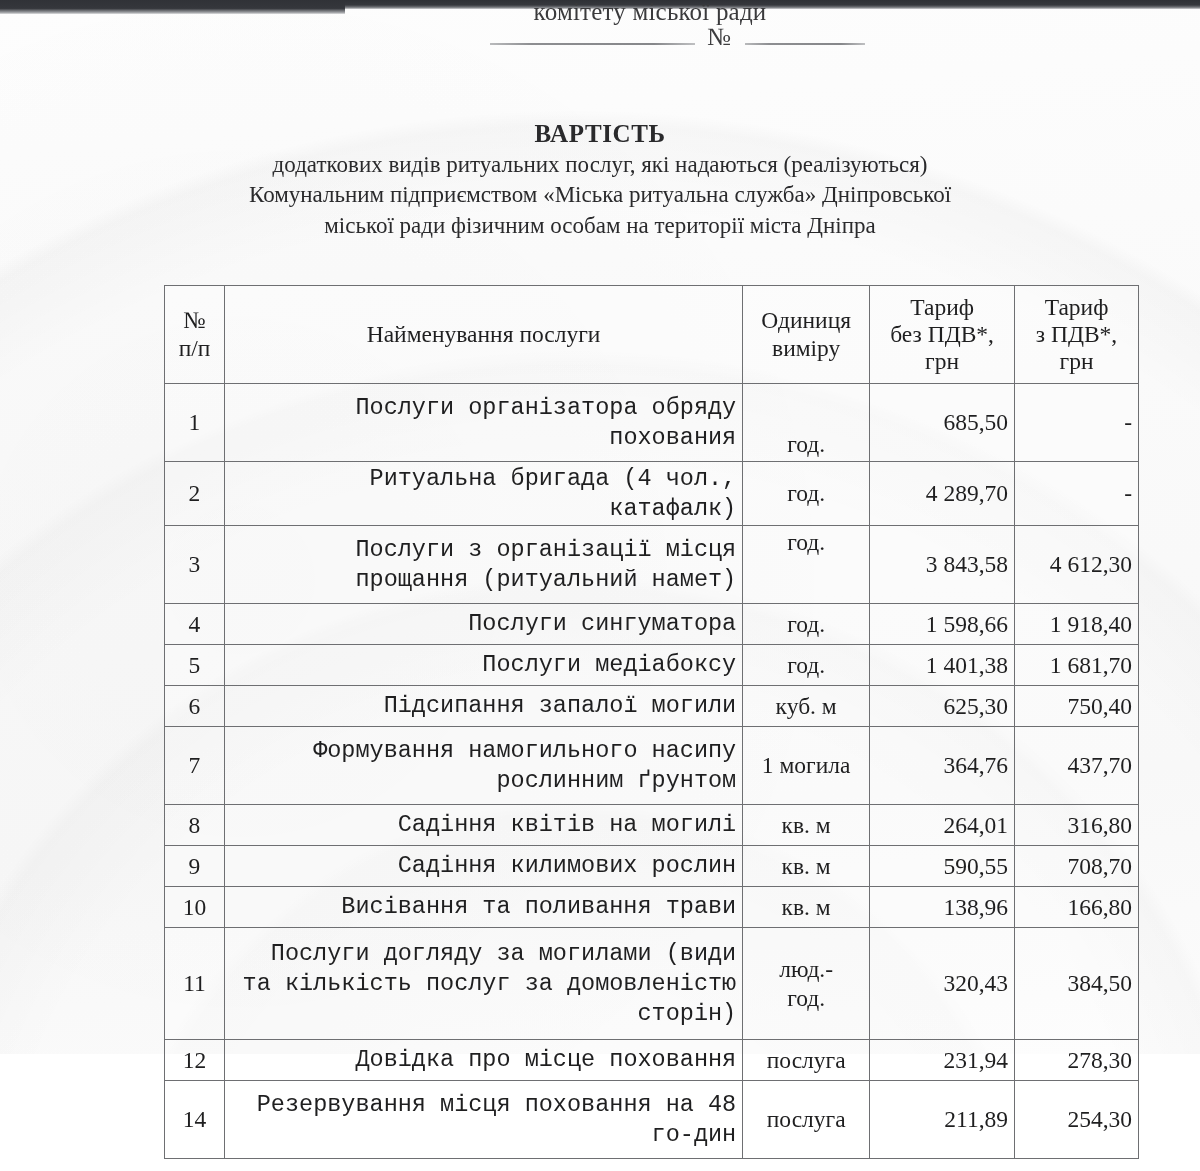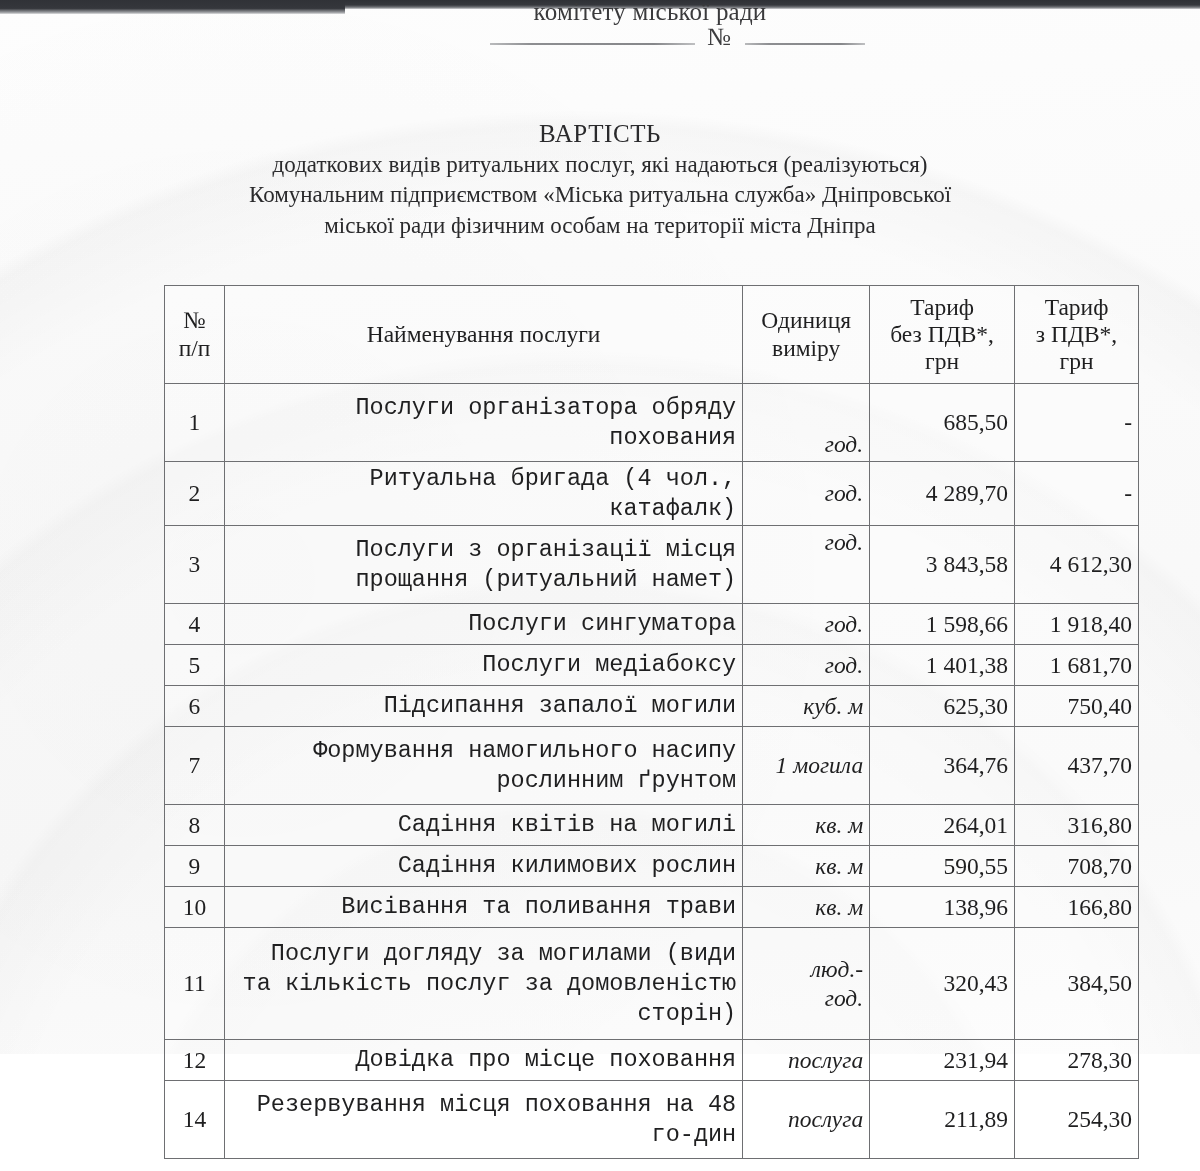--- a/index.html
+++ b/index.html
@@ -96,20 +96,21 @@
   #title-block {
     position: absolute;
     top: 118px; left: 0; width: 1200px;
     text-align: center;
     color: #2a2a2c;
   }
   #title-block .t-main {
     font-size: 25px;
     letter-spacing: 0.6px;
     line-height: 1.28;
+    font-weight: bold;
   }
   #title-block .t-sub {
     font-size: 23px;
     line-height: 1.32;
     letter-spacing: 0px;
   }
 
   
   #tariff-table {
     position: absolute;
@@ -145,25 +146,24 @@
     font-size: 23.5px;
   }
   td.cell-name {
     text-align: right;
     vertical-align: middle;
     padding-left: 10px;
     line-height: 1.26;
     font-family: Liberation Mono, monospace;
   }
   td.cell-unit {
-    text-align: right;
+    text-align: center;
     vertical-align: middle;
     white-space: pre-line;
     line-height: 1.22;
-    font-style: italic;
   }
   td.cell-unit.align-bottom { vertical-align: bottom; padding-bottom: 6px; }
   td.cell-unit.align-top    { vertical-align: top;    padding-top: 4px; }
   td.cell-net, td.cell-gross {
     text-align: right;
     vertical-align: middle;
     white-space: nowrap;
   }
   tr.r-tall td { height: 78px; }
   tr.r-short td { height: 41px; }

